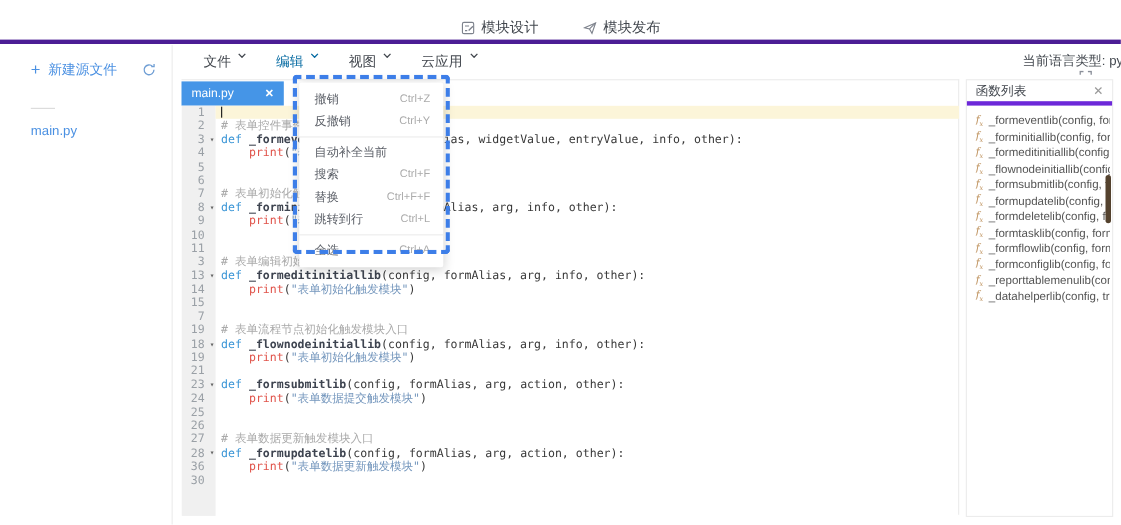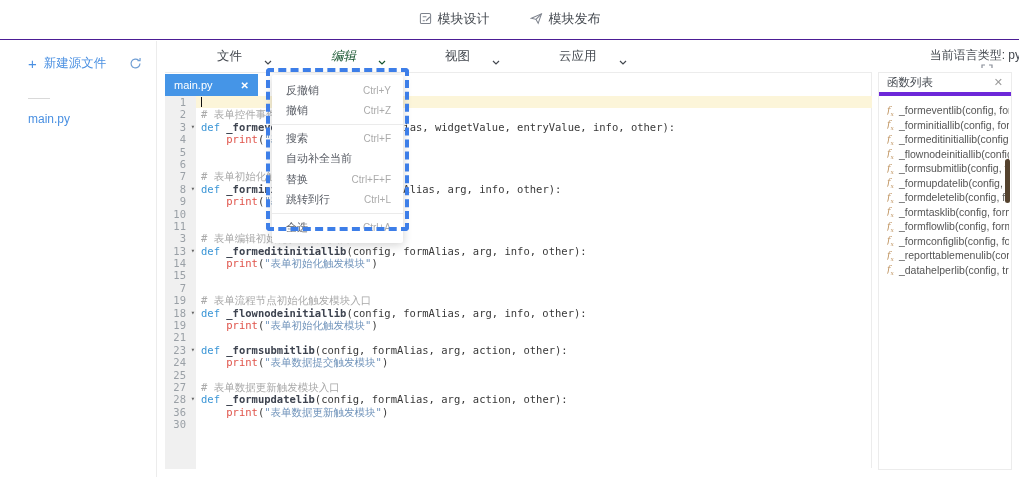--- a/index.html
+++ b/index.html
@@ -2,43 +2,43 @@
 <html><head>
 <meta charset="utf-8">
 <style>
   * { margin:0; padding:0; box-sizing:border-box; }
   html,body { width:1019px; height:477px; background:#fff; overflow:hidden;
     font-family:"Liberation Sans",sans-serif; }
   .stage { position:relative; width:1019px; height:477px; background:#fff; }
 
   
   .topnav { position:absolute; left:0; top:0; width:1019px; height:40px;
-    border-bottom:1px solid #4c1d95; display:flex; justify-content:center;
-    align-items:center; gap:36px; background:#fff; }
+    border-bottom:4px solid #4c1d95; display:flex; justify-content:center;
+    align-items:flex-end; gap:36px; background:#fff; }
   .nav-tab { display:flex; align-items:center; gap:6px; font-size:13px;
     color:#43484f; cursor:pointer; border-bottom:2px solid transparent; padding:0 2px; }
   .nav-tab.active { color:#4a90e2; border-bottom-color:#4a90e2; }
   .nav-tab .ticon { display:flex; align-items:center; }
 
   
   .sidebar { position:absolute; left:0; top:41px; width:157px; height:436px;
     border-right:1px solid #ececec; background:#fff; }
   .newfile-row { display:flex; align-items:center; padding:14px 14px 0 28px; }
   .newfile { color:#4a90e2; font-size:12.5px; display:flex; align-items:center; gap:7px; cursor:pointer; }
   .plus { font-size:15px; line-height:12px; font-weight:400; }
   .refresh-btn { margin-left:auto; cursor:pointer; display:flex; }
   .sidebar-divider { width:22px; height:1px; background:#d9d9d9; margin:26px 0 0 28px; }
   .file-item { color:#4a90e2; font-size:12px; margin:13px 0 0 28px; cursor:pointer; }
 
   
   .toolbar { position:absolute; left:165px; top:41px; width:707px; height:31px;
     display:flex; align-items:center; gap:27px; padding-left:20px; background:#fff; }
-  .tb-menu { display:flex; align-items:flex-end; gap:22px; font-size:12.5px;
-    color:#43484f; cursor:pointer;margin-left:32px; }
-  .tb-menu.active { color:#14532d;font-style:italic; }
+  .tb-menu { display:flex; align-items:flex-start; gap:6px; font-size:12.5px;
+    color:#43484f; cursor:pointer; }
+  .tb-menu.active { color:#0369a1; }
   .caret { display:flex; }
 
   
   .lang-row { position:absolute; left:920px; top:47px; width:134px; height:18px;
     display:flex; align-items:center; justify-content:space-between;flex-direction:column; }
   .lang-text { font-size:12px; color:#43484f; }
   .expand-btn { cursor:pointer; display:flex; }
 
   
   .editor { position:absolute; left:165px; top:72px; width:707px; height:396px;
@@ -279,20 +279,24 @@
         </div>
         <div class="code-row">
           <div class="gutter">24</div>
           <div class="line-content"><span class="tok-pl">    </span><span class="tok-pr">print</span><span class="tok-pl">(</span><span class="tok-st">"表单数据提交触发模块"</span><span class="tok-pl">)</span></div>
         </div>
         <div class="code-row">
           <div class="gutter">25</div>
           <div class="line-content"></div>
         </div>
         <div class="code-row">
+          <div class="gutter">26</div>
+          <div class="line-content"></div>
+        </div>
+        <div class="code-row">
           <div class="gutter">27</div>
           <div class="line-content"><span class="tok-cm"># 表单数据更新触发模块入口</span></div>
         </div>
         <div class="code-row">
           <div class="gutter">28<span class="fold">▾</span></div>
           <div class="line-content"><span class="tok-kw">def </span><span class="tok-fn">_formupdatelib</span><span class="tok-pl">(config, formAlias, arg, action, other):</span></div>
         </div>
         <div class="code-row">
           <div class="gutter">36</div>
           <div class="line-content"><span class="tok-pl">    </span><span class="tok-pr">print</span><span class="tok-pl">(</span><span class="tok-st">"表单数据更新触发模块"</span><span class="tok-pl">)</span></div>
@@ -357,37 +361,37 @@
         <div class="func-item">
           <span class="fx">ƒ<sub>x</sub></span>
           <span>_datahelperlib(config, tri...</span>
         </div>
       </div>
     <div class="scroll-thumb"></div>
   </div>
 
   <div class="menu-panel" id="menu-panel">
       <div class="menu-item">
+        <span>撤销</span>
+        <span class="menu-shortcut">Ctrl+Z</span>
+      </div>
+      <div class="menu-item">
         <span>反撤销</span>
         <span class="menu-shortcut">Ctrl+Y</span>
       </div>
-      <div class="menu-item">
-        <span>撤销</span>
-        <span class="menu-shortcut">Ctrl+Z</span>
-      </div>
       <div class="menu-divider"></div>
+      <div class="menu-item">
+        <span>自动补全当前</span>
+        <span class="menu-shortcut"></span>
+      </div>
       <div class="menu-item">
         <span>搜索</span>
         <span class="menu-shortcut">Ctrl+F</span>
       </div>
       <div class="menu-item">
-        <span>自动补全当前</span>
-        <span class="menu-shortcut"></span>
-      </div>
-      <div class="menu-item">
         <span>替换</span>
         <span class="menu-shortcut">Ctrl+F+F</span>
       </div>
       <div class="menu-item">
         <span>跳转到行</span>
         <span class="menu-shortcut">Ctrl+L</span>
       </div>
       <div class="menu-divider"></div>
       <div class="menu-item">
         <span>全选</span>

